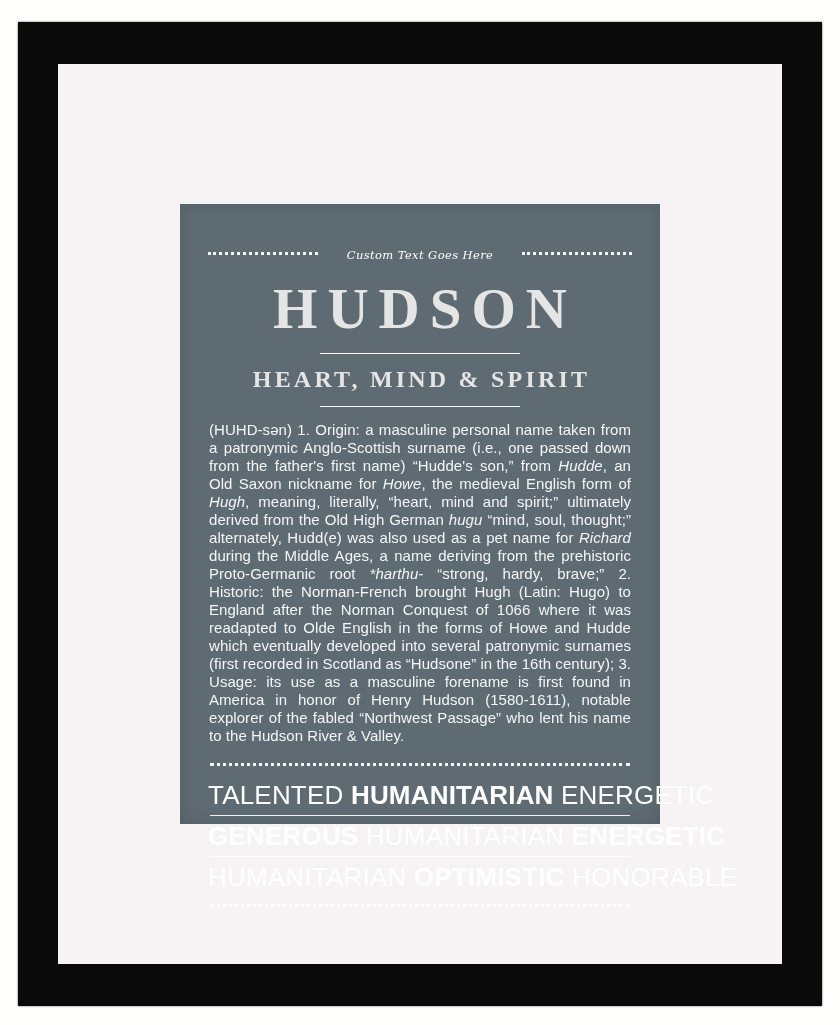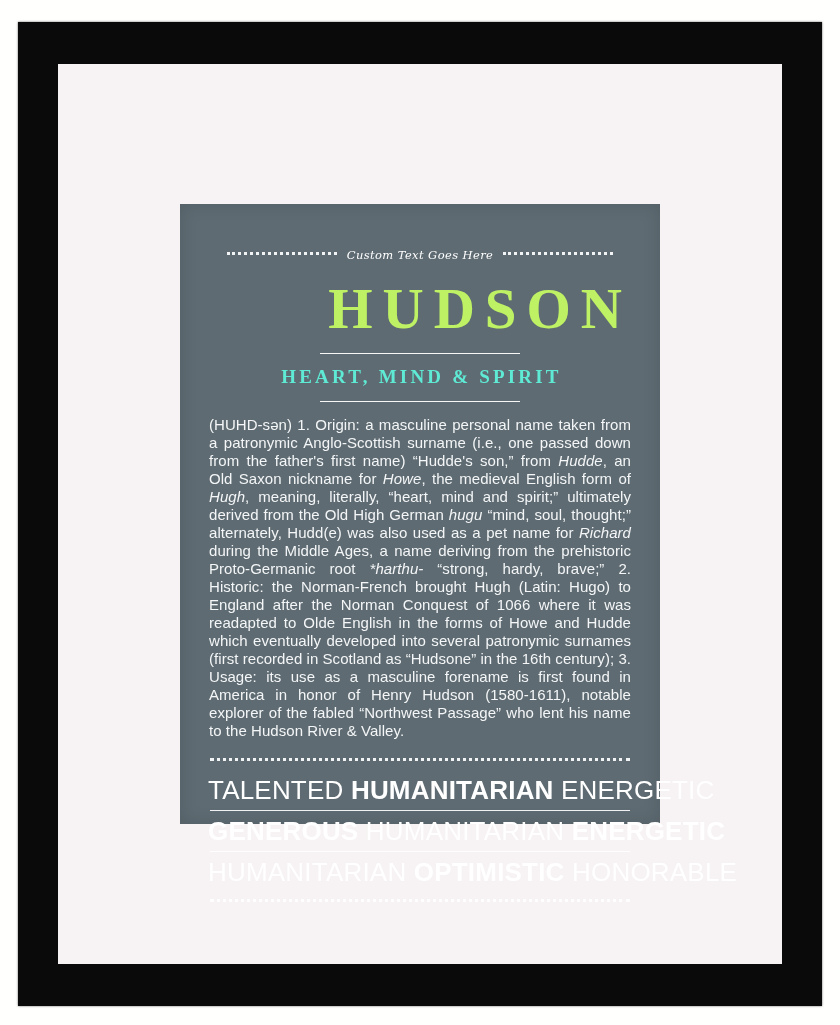--- a/index.html
+++ b/index.html
@@ -56,64 +56,64 @@
     padding: 34px 28px 16px 28px;
     height: 100%;
     box-sizing: border-box;
     display: flex;
     flex-direction: column;
   }
   
   .custom-row {
     display: flex;
     align-items: center;
-    justify-content: center;
+    justify-content: space-between;
     gap: 10px;
     height: 16px;
     margin-top: 10px;
   }
   .dotrule {
     flex: 0 0 110px;
     height: 3px;
     border-top: 3px dotted rgba(255,255,255,0.92);
   }
   .custom-text {
     font-family: "DejaVu Serif", serif;
     font-style: italic;
     font-size: 11.5px;
     letter-spacing: 0.4px;
     white-space: nowrap;
     color: #ffffff;
   }
   
   .name {
-    text-align: right;
+    text-align: center;
     font-family: "Liberation Serif", serif;
     font-weight: 700;
     font-size: 57px;
     letter-spacing: 10px;
     line-height: 1;
     margin: 18px 0 2px 0;
     text-indent: 10px;
-    color: #bef264;
+    color: #e5e5e5;
   }
   .rule-thin {
     width: 200px;
     height: 0;
     border-top: 1px solid rgba(255,255,255,0.95);
     margin: 14px auto 12px auto;
   }
   .tagline {
     text-align: center;
     font-family: "Liberation Serif", serif;
     font-weight: 700;
-    font-size: 19px;
+    font-size: 24px;
     letter-spacing: 3.2px;
     text-indent: 3px;
-    color: #5eead4;
+    color: #e5e5e5;
   }
   .rule-thin.lower {
     margin: 13px auto 14px auto;
   }
   
   .definition {
     font-family: "Liberation Sans", sans-serif;
     font-size: 15px;
     line-height: 18px;
     text-align: justify;

